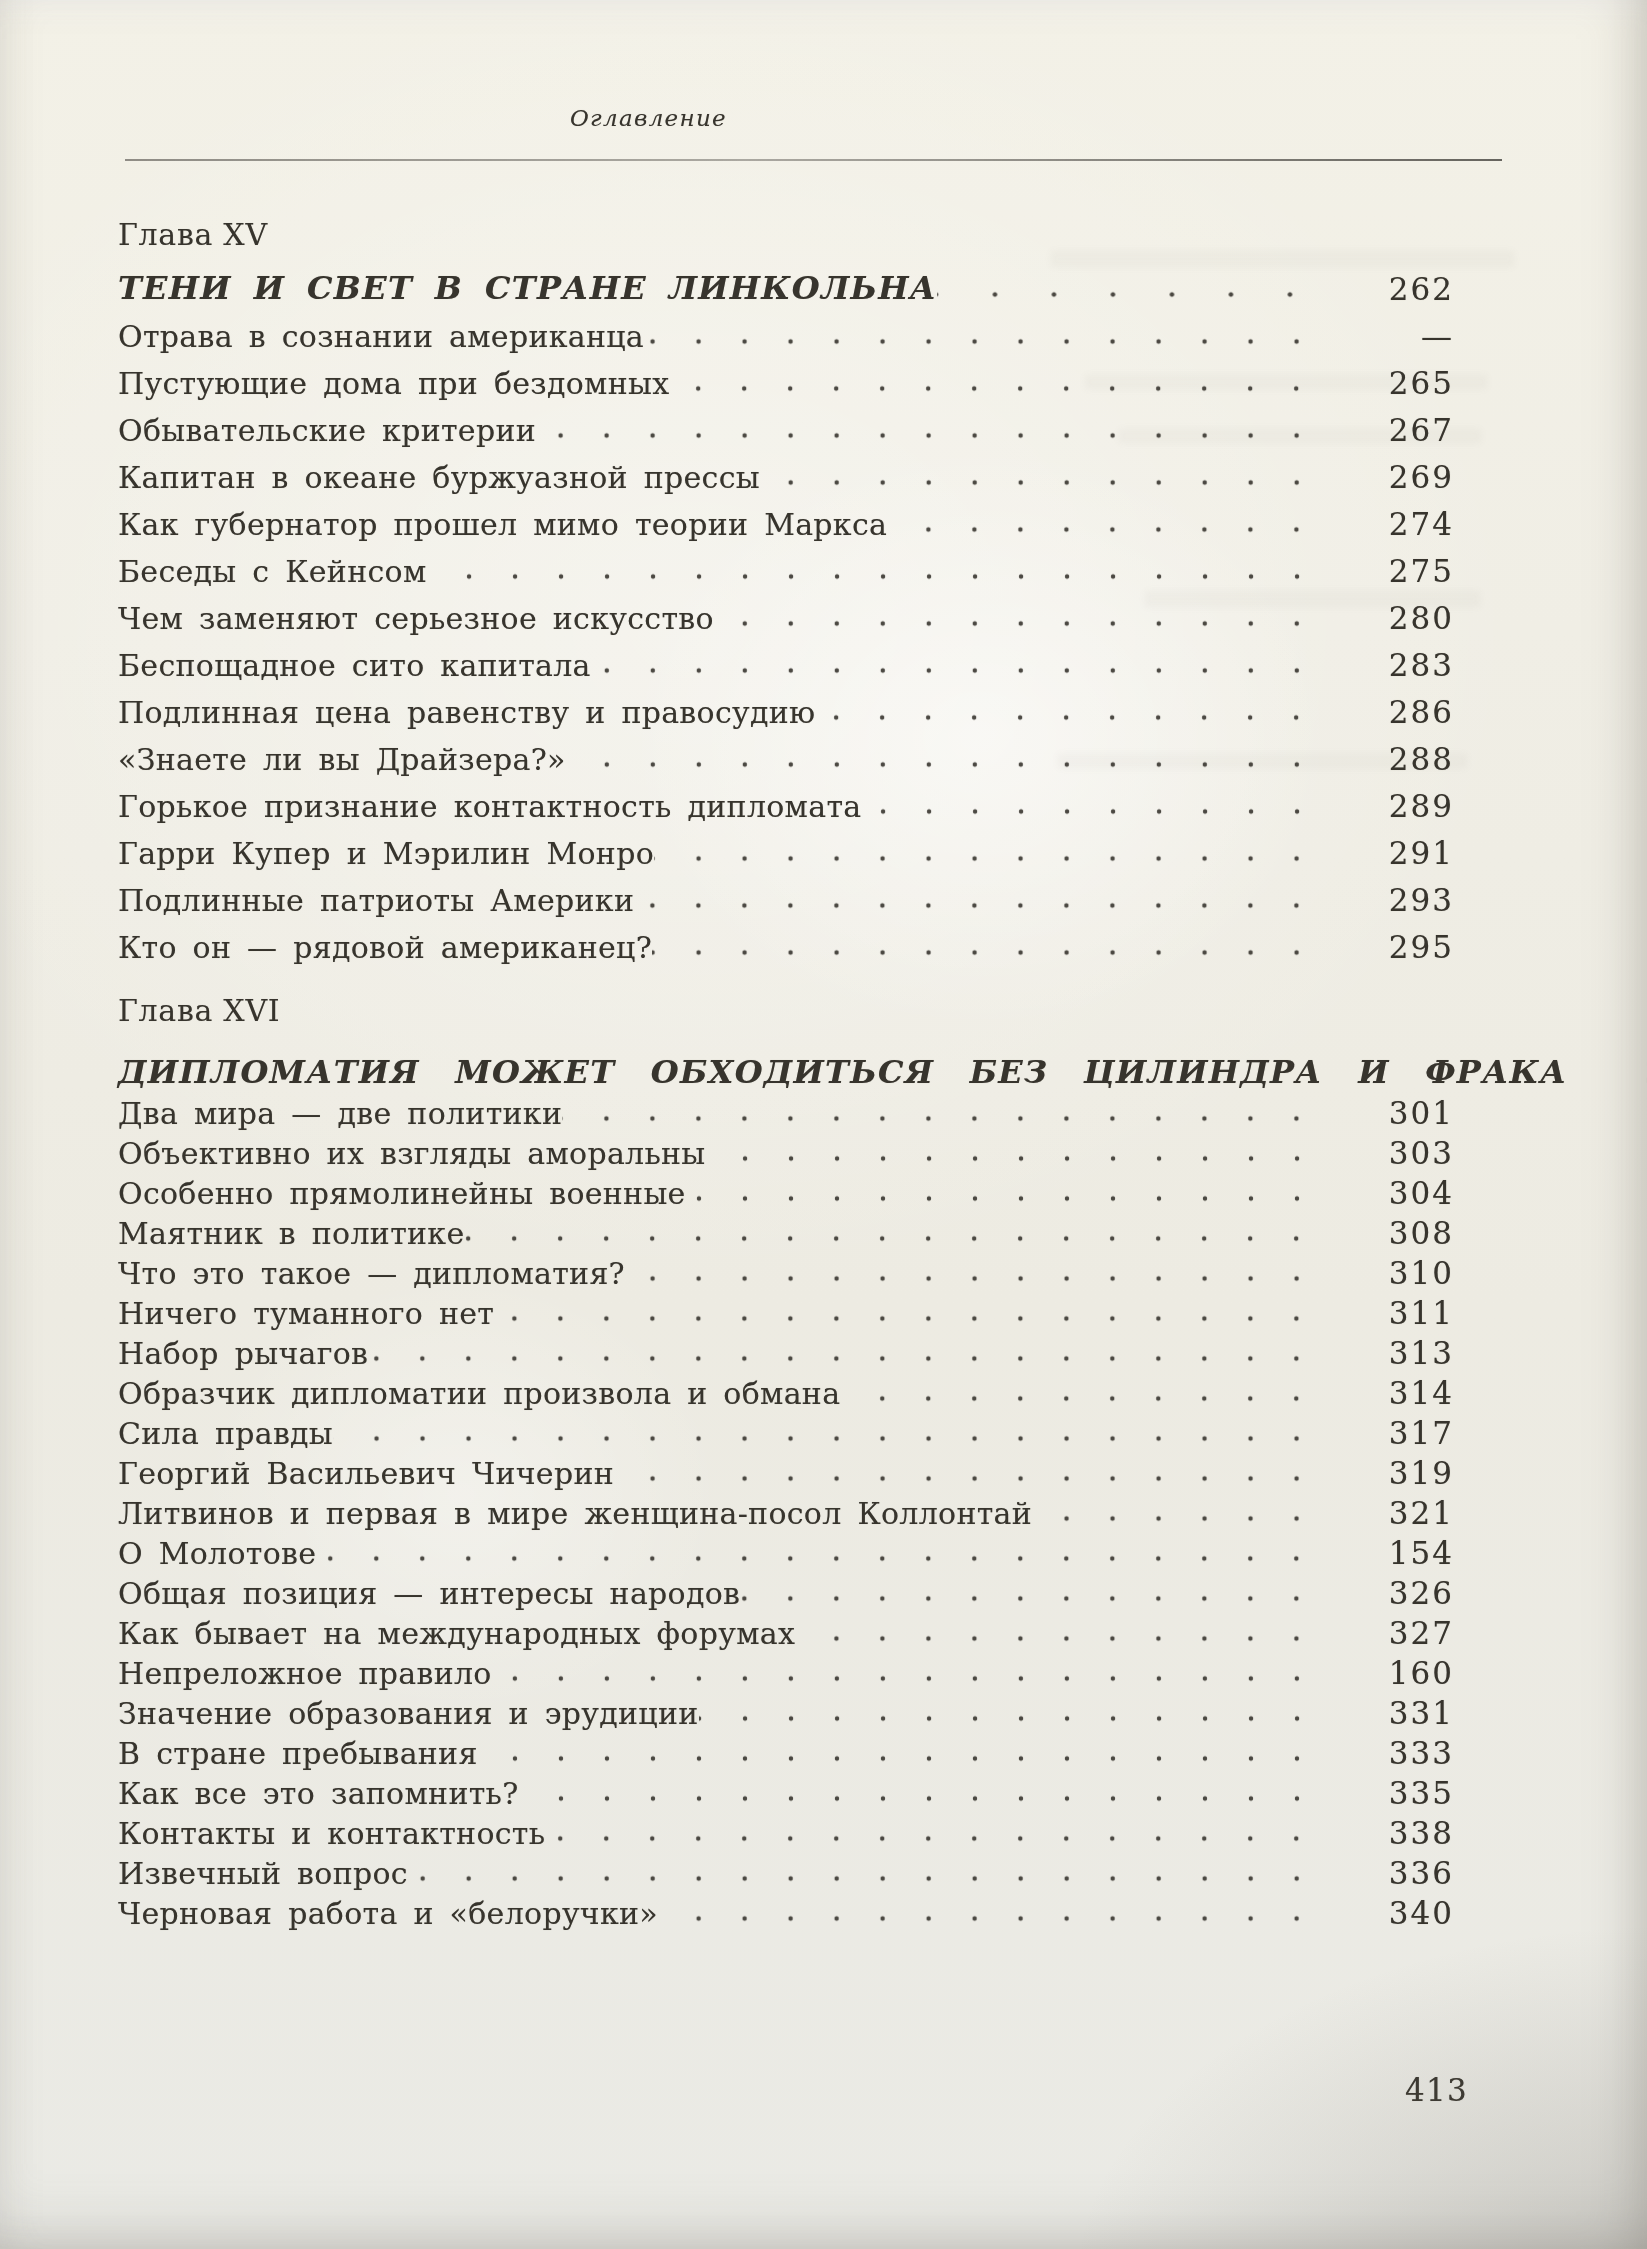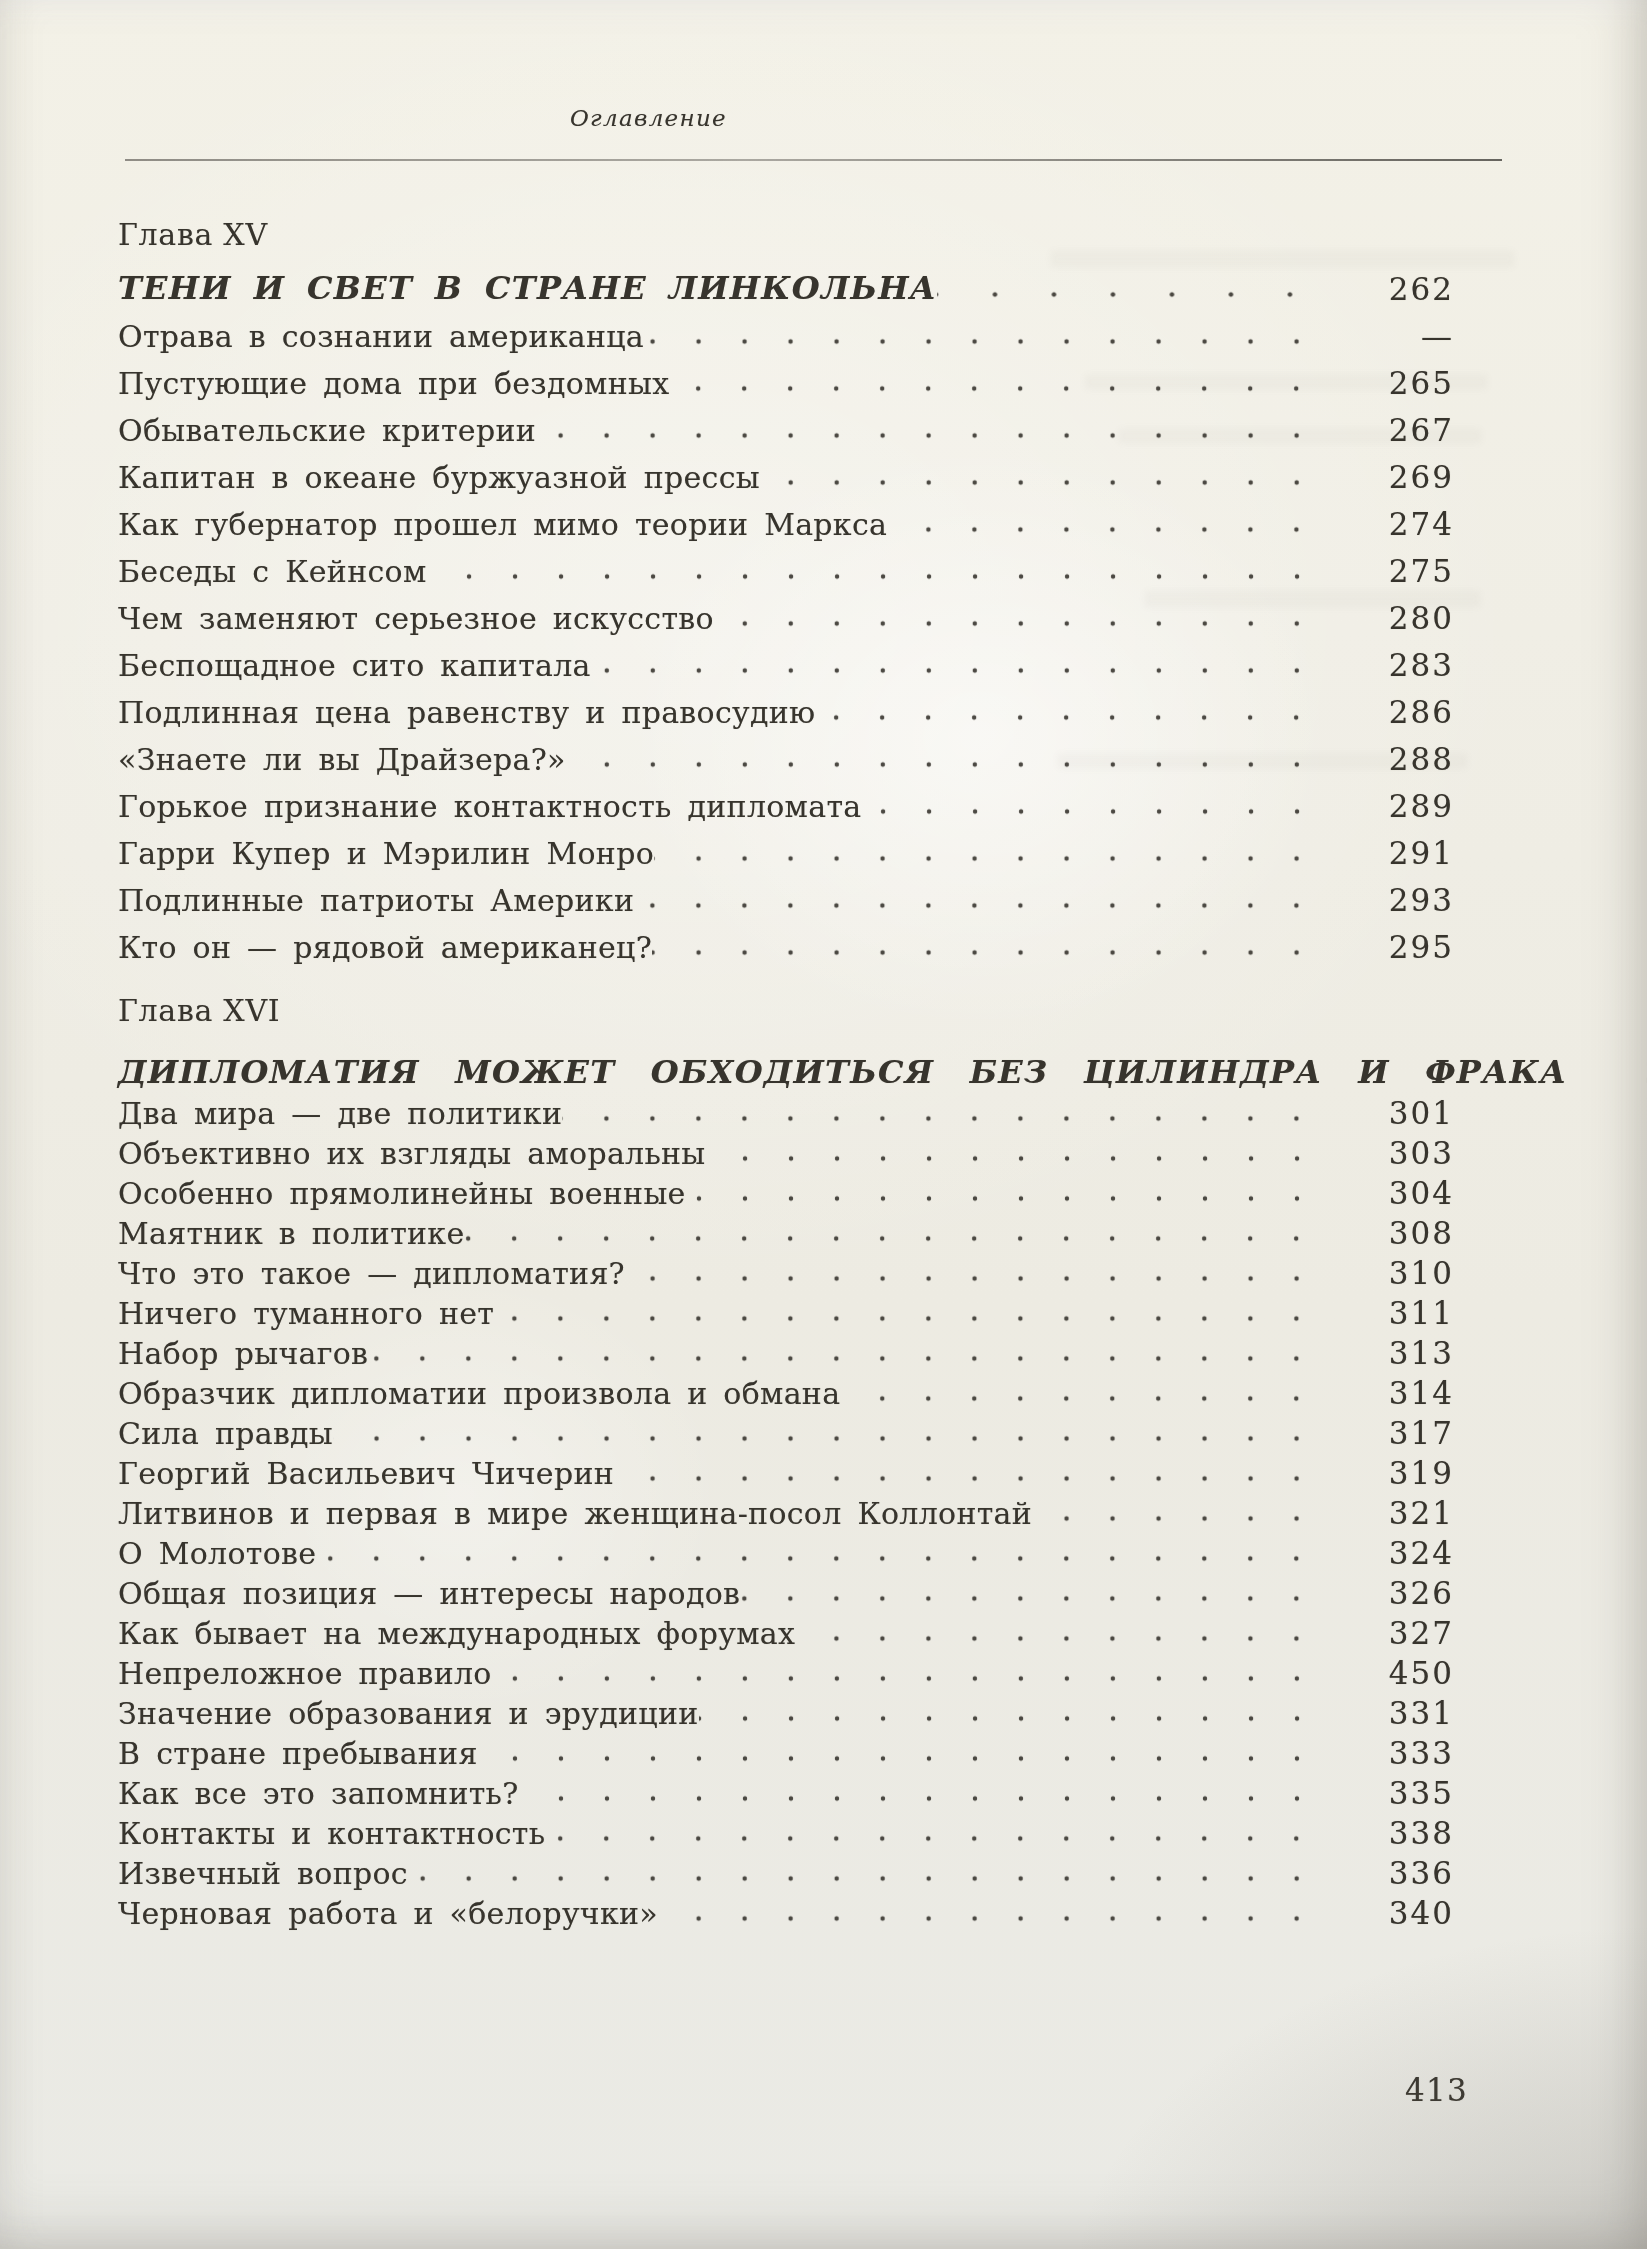--- a/index.html
+++ b/index.html
@@ -227,36 +227,36 @@
           <div class="row-page">319</div>
         </div>
         <div class="toc-row entry-row">
           <div class="row-title">Литвинов и первая в мире женщина-посол Коллонтай</div>
           <div class="leader dotted"></div>
           <div class="row-page">321</div>
         </div>
         <div class="toc-row entry-row">
           <div class="row-title">О Молотове</div>
           <div class="leader dotted"></div>
-          <div class="row-page">324</div>
+          <div class="row-page">154</div>
         </div>
         <div class="toc-row entry-row">
           <div class="row-title">Общая позиция — интересы народов</div>
           <div class="leader dotted"></div>
           <div class="row-page">326</div>
         </div>
         <div class="toc-row entry-row">
           <div class="row-title">Как бывает на международных форумах</div>
           <div class="leader dotted"></div>
           <div class="row-page">327</div>
         </div>
         <div class="toc-row entry-row">
           <div class="row-title">Непреложное правило</div>
           <div class="leader dotted"></div>
-          <div class="row-page">450</div>
+          <div class="row-page">160</div>
         </div>
         <div class="toc-row entry-row">
           <div class="row-title">Значение образования и эрудиции</div>
           <div class="leader dotted"></div>
           <div class="row-page">331</div>
         </div>
         <div class="toc-row entry-row">
           <div class="row-title">В стране пребывания</div>
           <div class="leader dotted"></div>
           <div class="row-page">333</div>

